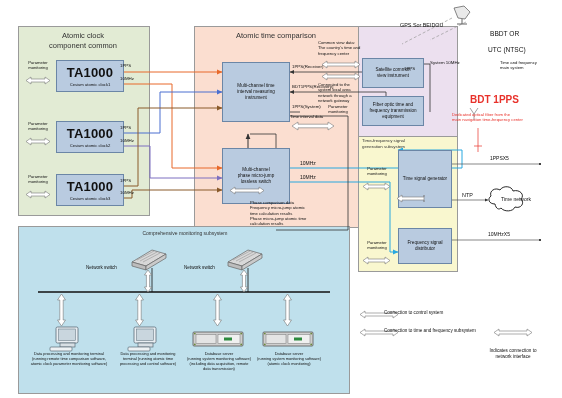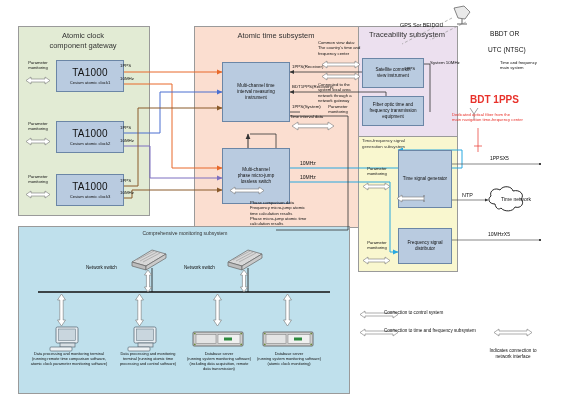--- a/index.html
+++ b/index.html
@@ -5,21 +5,21 @@
   html,body{margin:0;padding:0;background:#ffffff;}
   body{width:562px;height:398px;position:relative;overflow:hidden;
        font-family:"Liberation Sans",sans-serif;color:#000;}
   #root{position:absolute;left:0;top:0;width:562px;height:398px;}
   .abs{position:absolute;}
   .zone{border:1px solid #9a9a9a;}
   .zone-title{position:absolute;text-align:center;font-size:7.5px;color:#333;}
   .box{position:absolute;background:#b9cbe0;border:1px solid #6b86a6;
        display:flex;flex-direction:column;align-items:center;justify-content:center;
        text-align:center;color:#111;box-sizing:border-box;}
-  .box .big{font-size:10px;letter-spacing:.2px;}
+  .box .big{font-size:13px;letter-spacing:.2px;font-weight:bold;}
   .box .sub{font-size:4.2px;margin-top:2px;}
   .box .lbl{font-size:4.6px;line-height:1.25;padding:0 2px;}
   .txt{position:absolute;font-size:4.2px;line-height:1.25;color:#111;}
   .txt.c{text-align:center;}
   .sig{position:absolute;font-size:4.4px;color:#111;white-space:nowrap;}
   .param{position:absolute;font-size:4.2px;text-align:center;line-height:1.2;color:#111;}
   .red{color:#e8312a;}
   .redb{color:#e8312a;font-weight:bold;font-size:10px;}
   .hdr{font-size:7.5px;}
   svg{display:block;overflow:visible;}
@@ -29,23 +29,22 @@
 
 <div id="root">
 
   <div class="abs zone" style="left:18px;top:26px;width:130px;height:188px;background:#e2ebd4;"></div>
   <div class="abs zone" style="left:194px;top:26px;width:164px;height:200px;background:#fbded0;"></div>
   <div class="abs zone" style="left:358px;top:26px;width:98px;height:110px;background:#ece0ef;"></div>
   <div class="abs zone" style="left:358px;top:136px;width:98px;height:134px;background:#f9f7cf;"></div>
   <div class="abs zone" style="left:18px;top:226px;width:330px;height:166px;background:#bfe0ec;"></div>
 
   <div class="zone-title" style="left:22px;top:31px;width:122px;white-space:pre-line;line-height:1.3;">Atomic clock
-component gateway</div>
-  <div class="zone-title" style="left:200px;top:31px;width:152px;">Atomic time subsystem</div>
-  <div class="zone-title" style="left:356px;top:30px;width:102px;">Traceability subsystem</div>
+component common</div>
+  <div class="zone-title" style="left:200px;top:31px;width:152px;">Atomic time comparison</div>
   <div class="zone-title" style="left:362px;top:138px;width:90px;text-align:left;font-size:4.4px;white-space:pre-line;line-height:1.25;">Time-frequency signal
 generation subsystem</div>
   <div class="zone-title" style="left:90px;top:230px;width:190px;font-size:5px;">Comprehensive monitoring subsystem</div>
 
   <svg class="abs" style="left:0;top:0;width:562px;height:398px;pointer-events:none;">
     <defs>
       <marker id="aOr" markerWidth="6" markerHeight="6" refX="5" refY="3" orient="auto">
         <path d="M0,0.6 L5.4,3 L0,5.4 z" fill="#e8692a"></path>
         </marker>
       <marker id="aBl" markerWidth="6" markerHeight="6" refX="5" refY="3" orient="auto">

